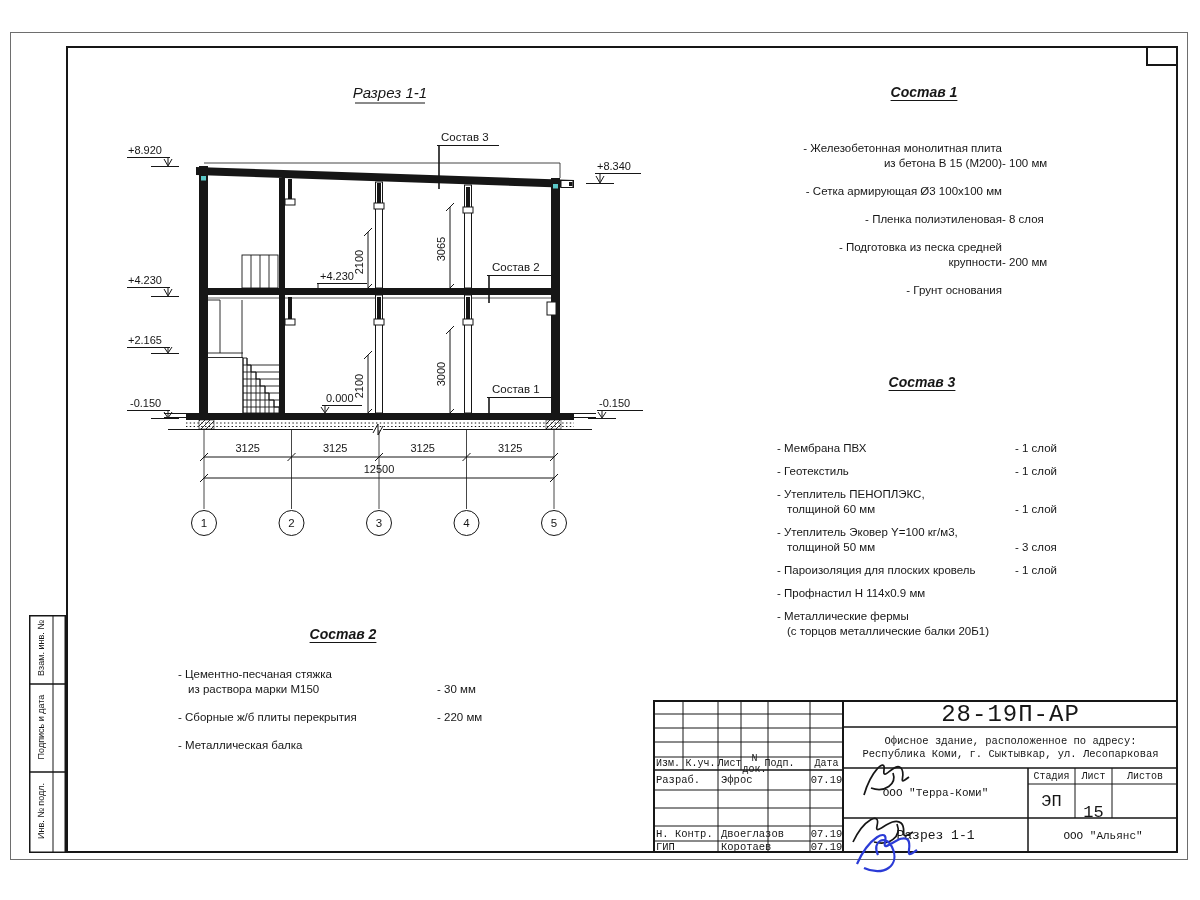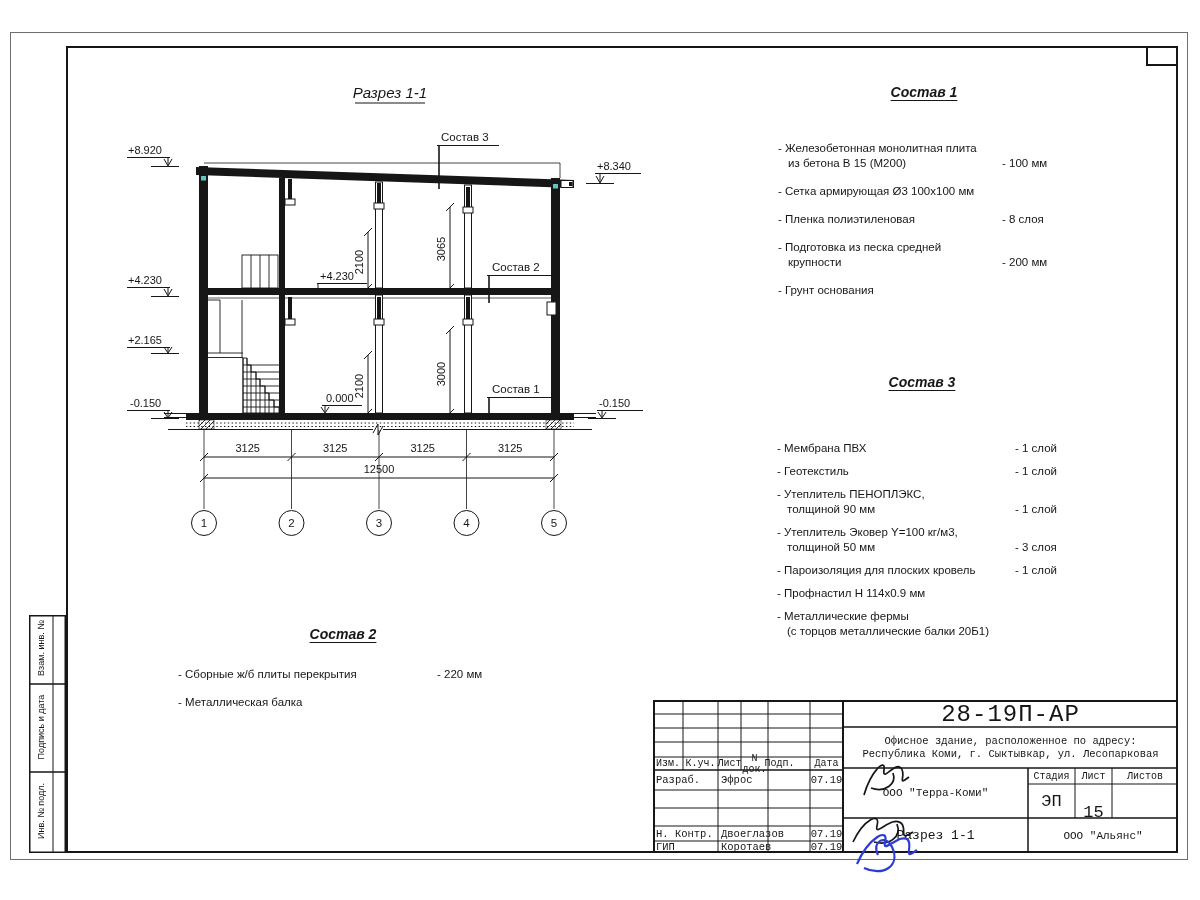--- a/index.html
+++ b/index.html
@@ -16,21 +16,21 @@
   svg text.dtitle{font-size:15px;font-style:italic;}
   .vlabel{position:absolute;width:120px;font-size:9px;text-align:center;transform:rotate(-90deg);transform-origin:center;white-space:nowrap;}
   
   .list{position:absolute;}
   .list-title{font-style:italic;font-size:14px;font-weight:bold;text-decoration:underline;text-underline-offset:3px;text-align:center;}
   .lrow{display:flex;}
   .ltext{white-space:pre-line;padding-left:10px;text-indent:-10px;font-size:11.5px;line-height:15px;}
   .lval{font-size:11.5px;line-height:15px;align-self:flex-end;white-space:nowrap;}
   .list-s1 .list-title{width:292px;margin-bottom:41px;}
   .list-s1 .lrow{margin-bottom:13px;}
-  .list-s1 .ltext{width:214px;}
+  .list-s1 .ltext{width:214px;text-align:right;}
   .list-s3 .list-title{width:290px;margin-bottom:51px;}
   .list-s3 .lrow{margin-bottom:8px;}
   .list-s3 .ltext{width:228px;}
   .list-s2 .list-title{width:330px;margin-bottom:25px;}
   .list-s2 .lrow{margin-bottom:13px;}
   .list-s2 .ltext{width:249px;}
   
   .tb{left:653px;top:700px;width:525px;height:153px;}
   .tb .cell{position:absolute;display:flex;align-items:center;justify-content:center;text-align:center;font-family:Liberation Mono, monospace;}
   .tb .left-al{justify-content:flex-start;text-align:right;}
@@ -308,21 +308,21 @@
   <div class="lrow">
       <div class="ltext">- Мембрана ПВХ</div>
       <div class="lval">- 1 слой</div>
     </div>
   <div class="lrow">
       <div class="ltext">- Геотекстиль</div>
       <div class="lval">- 1 слой</div>
     </div>
   <div class="lrow">
       <div class="ltext">- Утеплитель ПЕНОПЛЭКС,
-толщиной 90 мм</div>
+толщиной 60 мм</div>
       <div class="lval">- 1 слой</div>
     </div>
   <div class="lrow">
       <div class="ltext">- Утеплитель Эковер Y=100 кг/м3,
 толщиной 50 мм</div>
       <div class="lval">- 3 слоя</div>
     </div>
   <div class="lrow">
       <div class="ltext">- Пароизоляция для плоских кровель</div>
       <div class="lval">- 1 слой</div>
@@ -333,20 +333,25 @@
     </div>
   <div class="lrow">
       <div class="ltext">- Металлические фермы
 (с торцов металлические балки 20Б1)</div>
       <div class="lval"></div>
     </div>
 </div>
 
 <div class="list list-s2" style="left:178px;top:626px;width:345px;">
   <div class="list-title">Состав 2</div>
+  <div class="lrow">
+      <div class="ltext">- Цементно-песчаная стяжка
+из раствора марки М150</div>
+      <div class="lval">- 30 мм</div>
+    </div>
   <div class="lrow">
       <div class="ltext">- Сборные ж/б плиты перекрытия</div>
       <div class="lval">- 220 мм</div>
     </div>
   <div class="lrow">
       <div class="ltext">- Металлическая балка</div>
       <div class="lval"></div>
     </div>
 </div>
 

